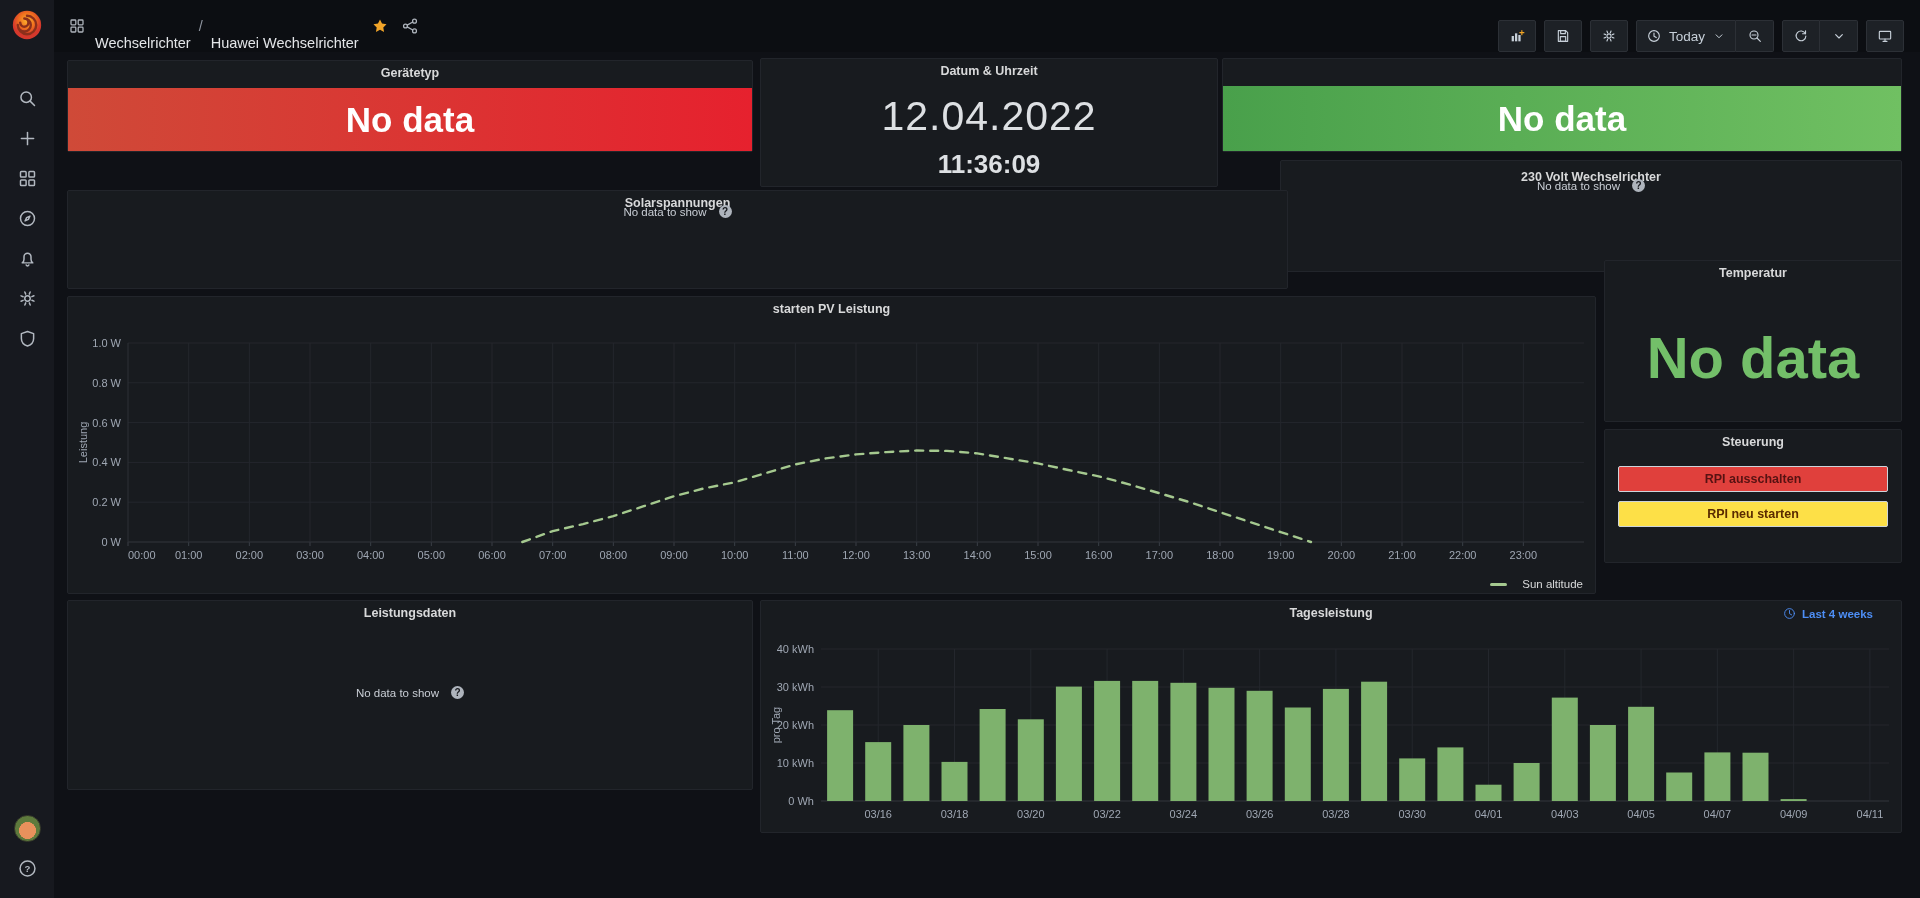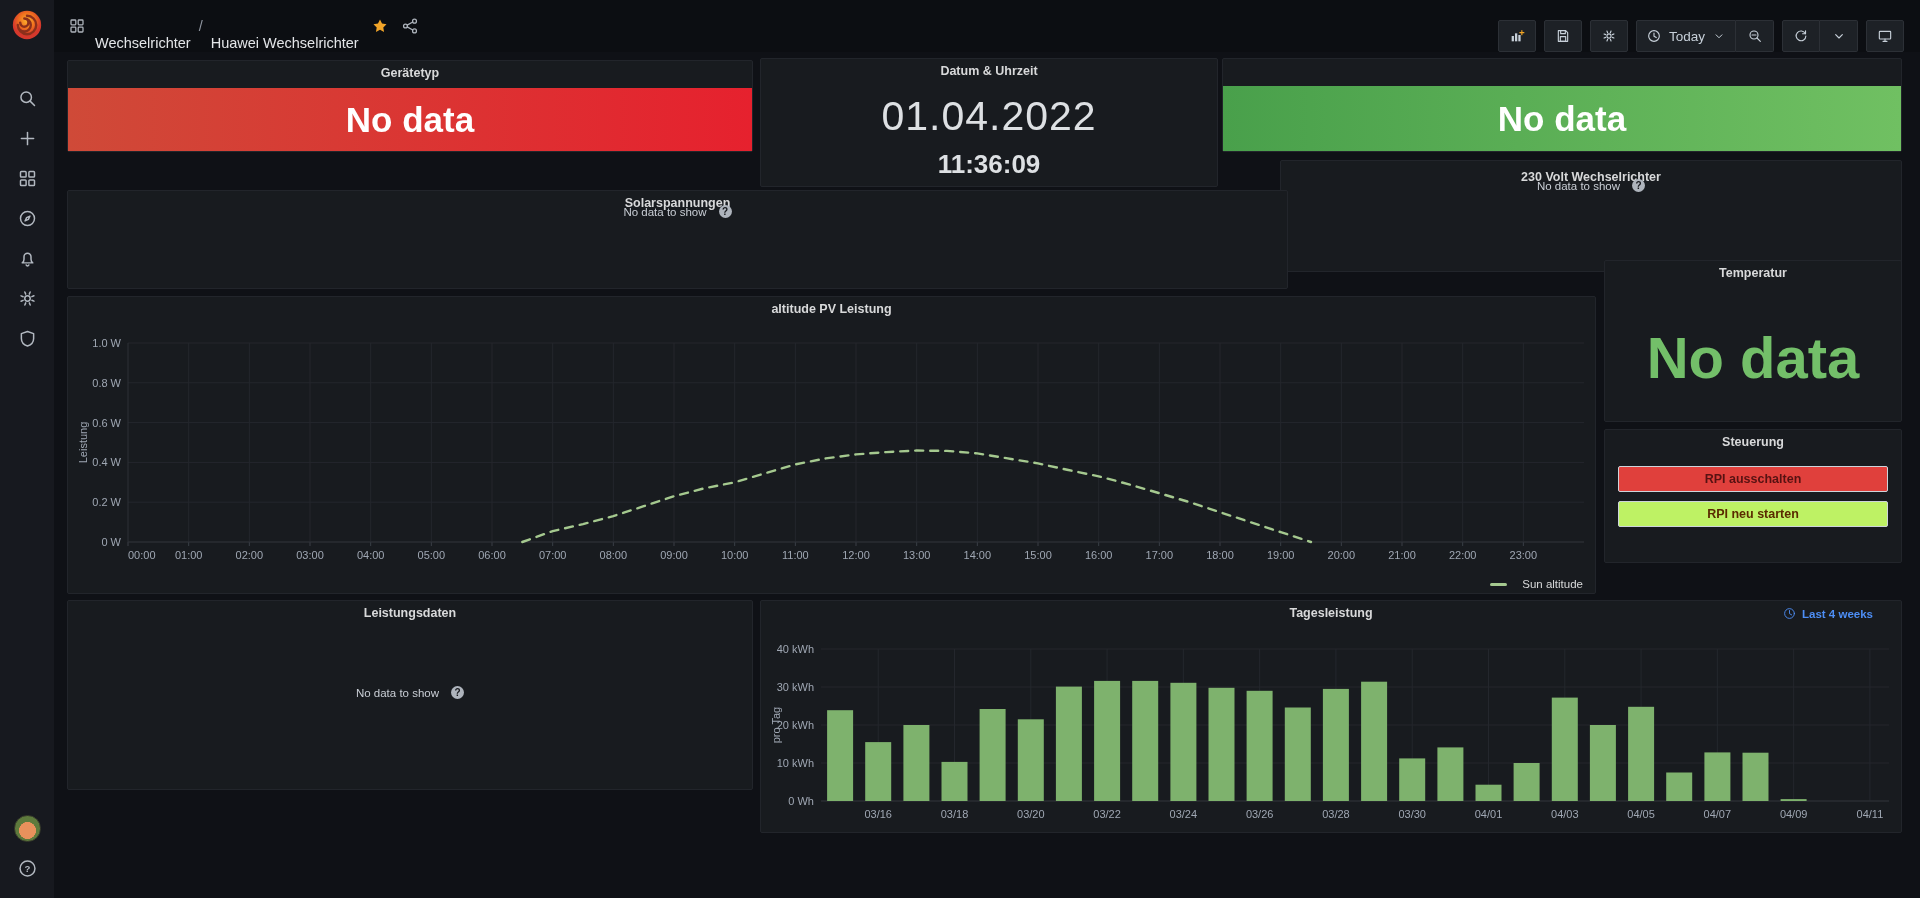--- a/index.html
+++ b/index.html
@@ -289,21 +289,21 @@
     </div>
 </header>
 
 <section class="panel" style="left:67px;top:60px;width:686px;height:92px;">
   <div class="ptitle">Gerätetyp</div>
   <div class="stat-band band-red">No data</div>
 </section>
 
 <section class="panel" style="left:760px;top:58px;width:458px;height:129px;">
   <div class="ptitle">Datum &amp; Uhrzeit</div>
-  <div class="datum-date">01.04.2022</div>
+  <div class="datum-date">12.04.2022</div>
   <div class="datum-time">11:36:09</div>
 </section>
 
 <section class="panel" style="left:1222px;top:58px;width:680px;height:94px;">
   <div class="stat-band band-green">No data</div>
 </section>
 
 <section class="panel" style="left:1280px;top:160px;width:622px;height:112px;">
   <div class="ptitle" style="top:9px;">230 Volt Wechselrichter</div>
   <div class="nodata-line" style="top:18px;">
@@ -314,21 +314,21 @@
 
 <section class="panel" style="left:67px;top:190px;width:1221px;height:99px;">
   <div class="ptitle">Solarspannungen</div>
   <div class="nodata-line" style="top:14px;">
     <span>No data to show</span>
       <span class="qmark">?</span>
   </div>
 </section>
 
 <section class="panel" style="left:67px;top:296px;width:1529px;height:298px;">
-  <div class="ptitle">altitude PV Leistung</div>
+  <div class="ptitle">starten PV Leistung</div>
   <svg class="chart" id="pv-svg" width="1513" height="246">
       <line x1="52" y1="20" x2="1508" y2="20" stroke="#24272d" stroke-width="1"></line>
       <text x="45" y="24" text-anchor="end" class="tick">1.0 W</text>
       <line x1="52" y1="59.79999999999998" x2="1508" y2="59.79999999999998" stroke="#24272d" stroke-width="1"></line>
       <text x="45" y="63.79999999999998" text-anchor="end" class="tick">0.8 W</text>
       <line x1="52" y1="99.60000000000001" x2="1508" y2="99.60000000000001" stroke="#24272d" stroke-width="1"></line>
       <text x="45" y="103.60000000000001" text-anchor="end" class="tick">0.6 W</text>
       <line x1="52" y1="139.40000000000003" x2="1508" y2="139.40000000000003" stroke="#24272d" stroke-width="1"></line>
       <text x="45" y="143.40000000000003" text-anchor="end" class="tick">0.4 W</text>
       <line x1="52" y1="179.20000000000002" x2="1508" y2="179.20000000000002" stroke="#24272d" stroke-width="1"></line>
@@ -419,21 +419,21 @@
 
 <section class="panel" style="left:1604px;top:260px;width:298px;height:162px;">
   <div class="ptitle">Temperatur</div>
   <div class="nodata-big" style="color:var(--green-text)">No data</div>
 </section>
 
 <section class="panel" style="left:1604px;top:429px;width:298px;height:134px;">
   <div class="ptitle">Steuerung</div>
   <div id="ctrl-buttons" style="position:absolute;left:0;right:0;top:36px;">
       <button class="ctrl-btn" style="background:#e0403c;color:#571212">RPI ausschalten</button>
-      <button class="ctrl-btn" style="background:#bef264;color:#5a2b00">RPI neu starten</button>
+      <button class="ctrl-btn" style="background:#fde047;color:#5a2b00">RPI neu starten</button>
     </div>
 </section>
 
 <section class="panel" style="left:67px;top:600px;width:686px;height:190px;">
   <div class="ptitle">Leistungsdaten</div>
   <div class="nodata-line" style="top:85px;">
     <span>No data to show</span>
       <span class="qmark">?</span>
   </div>
 </section>

